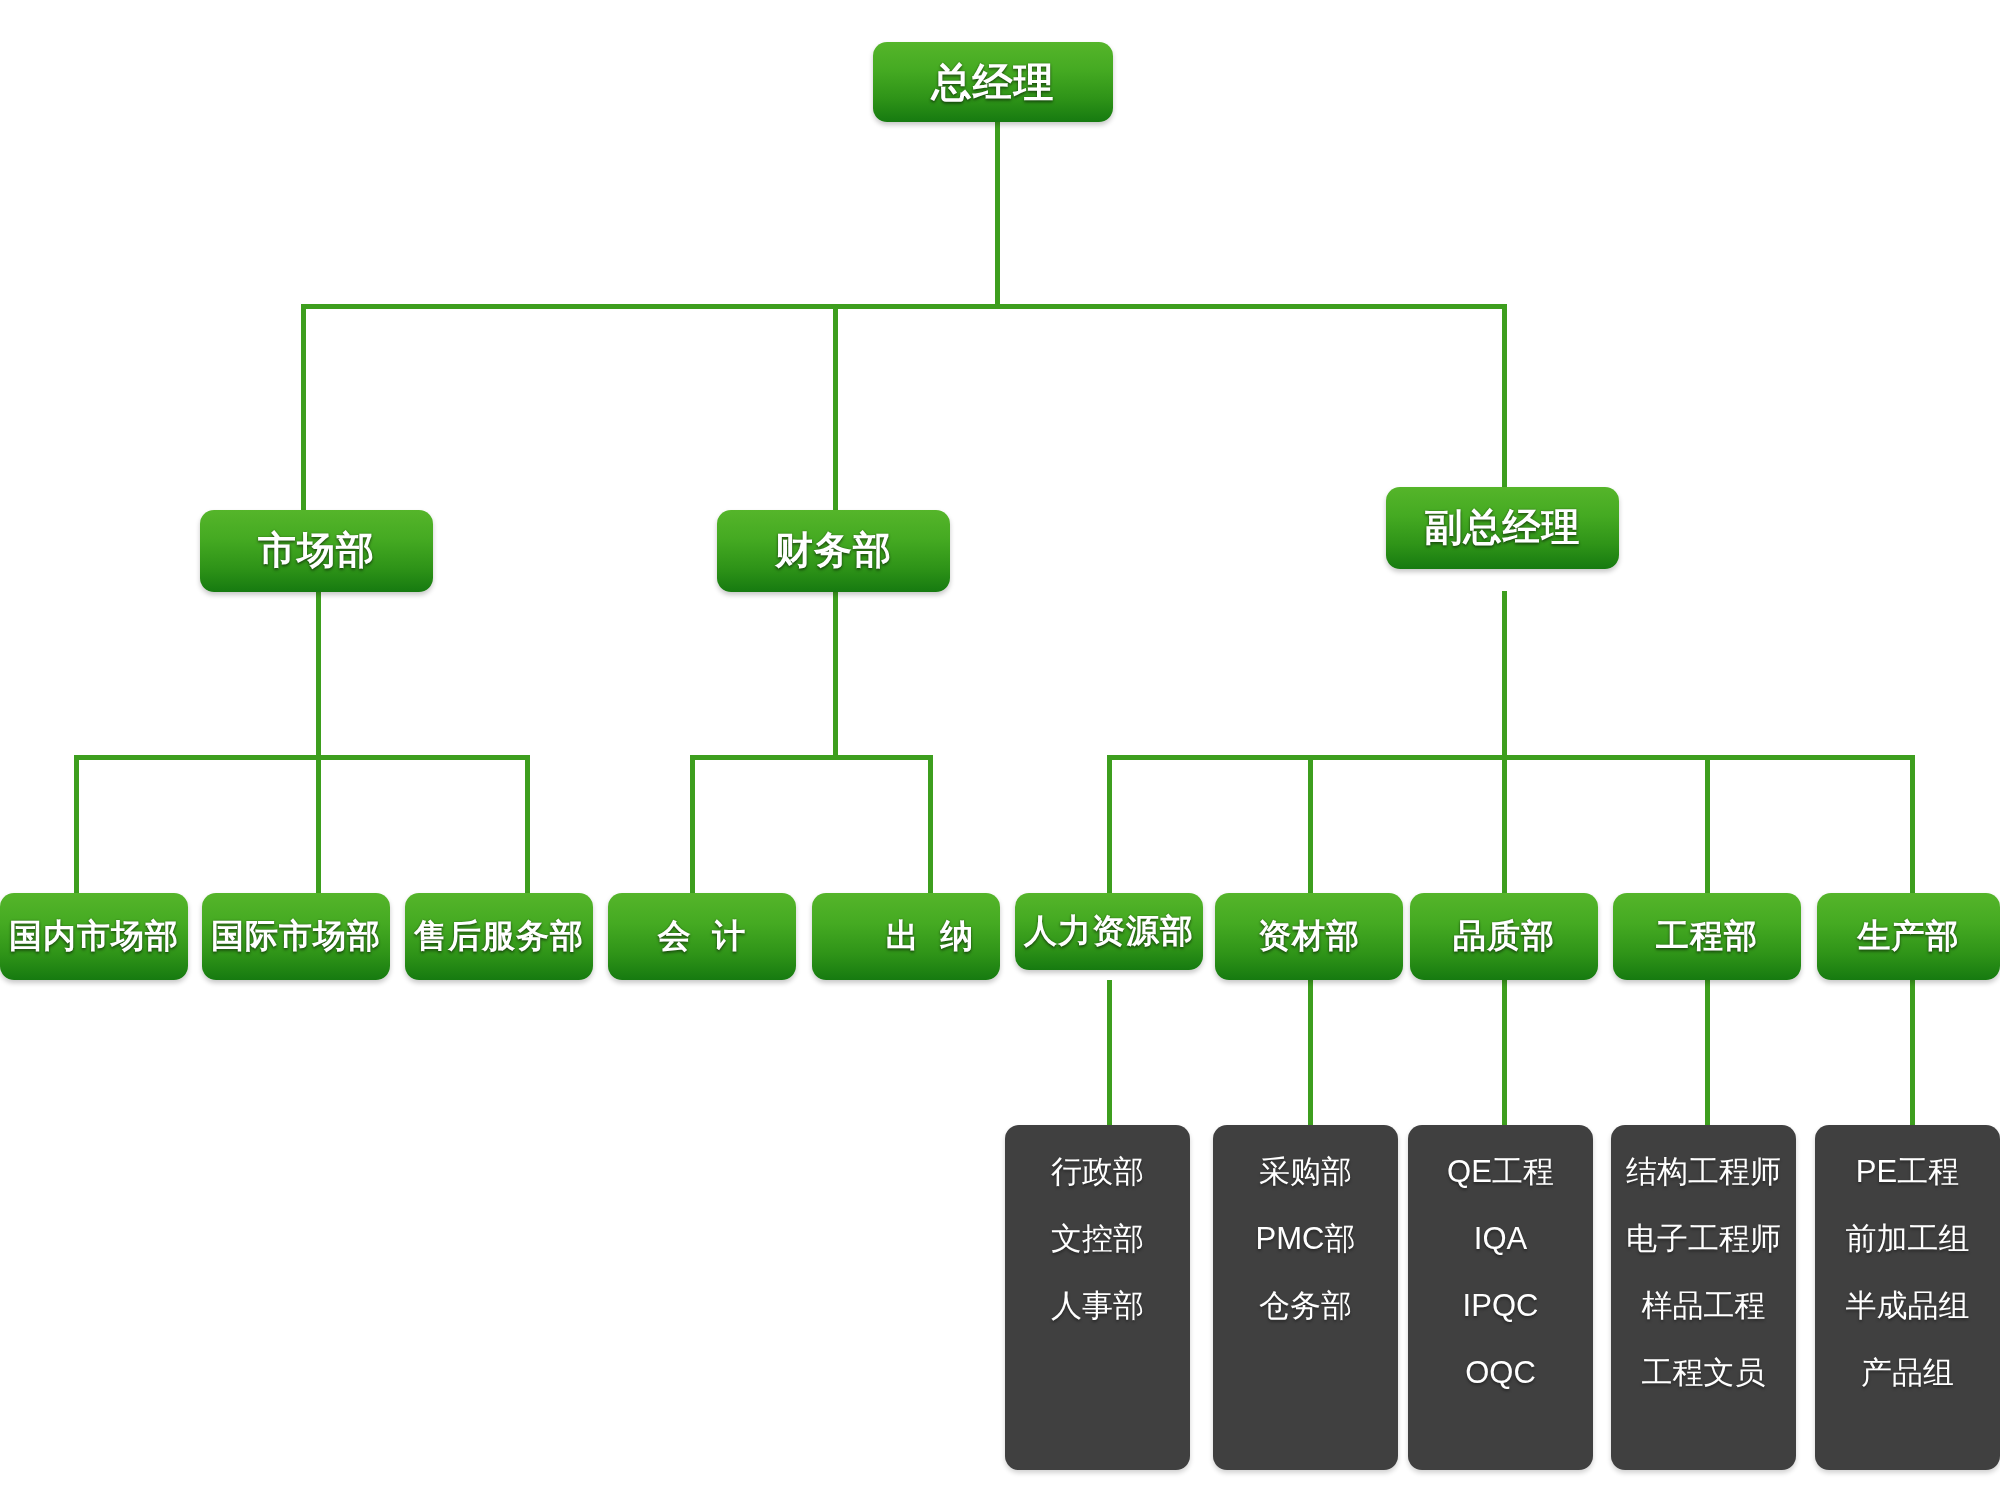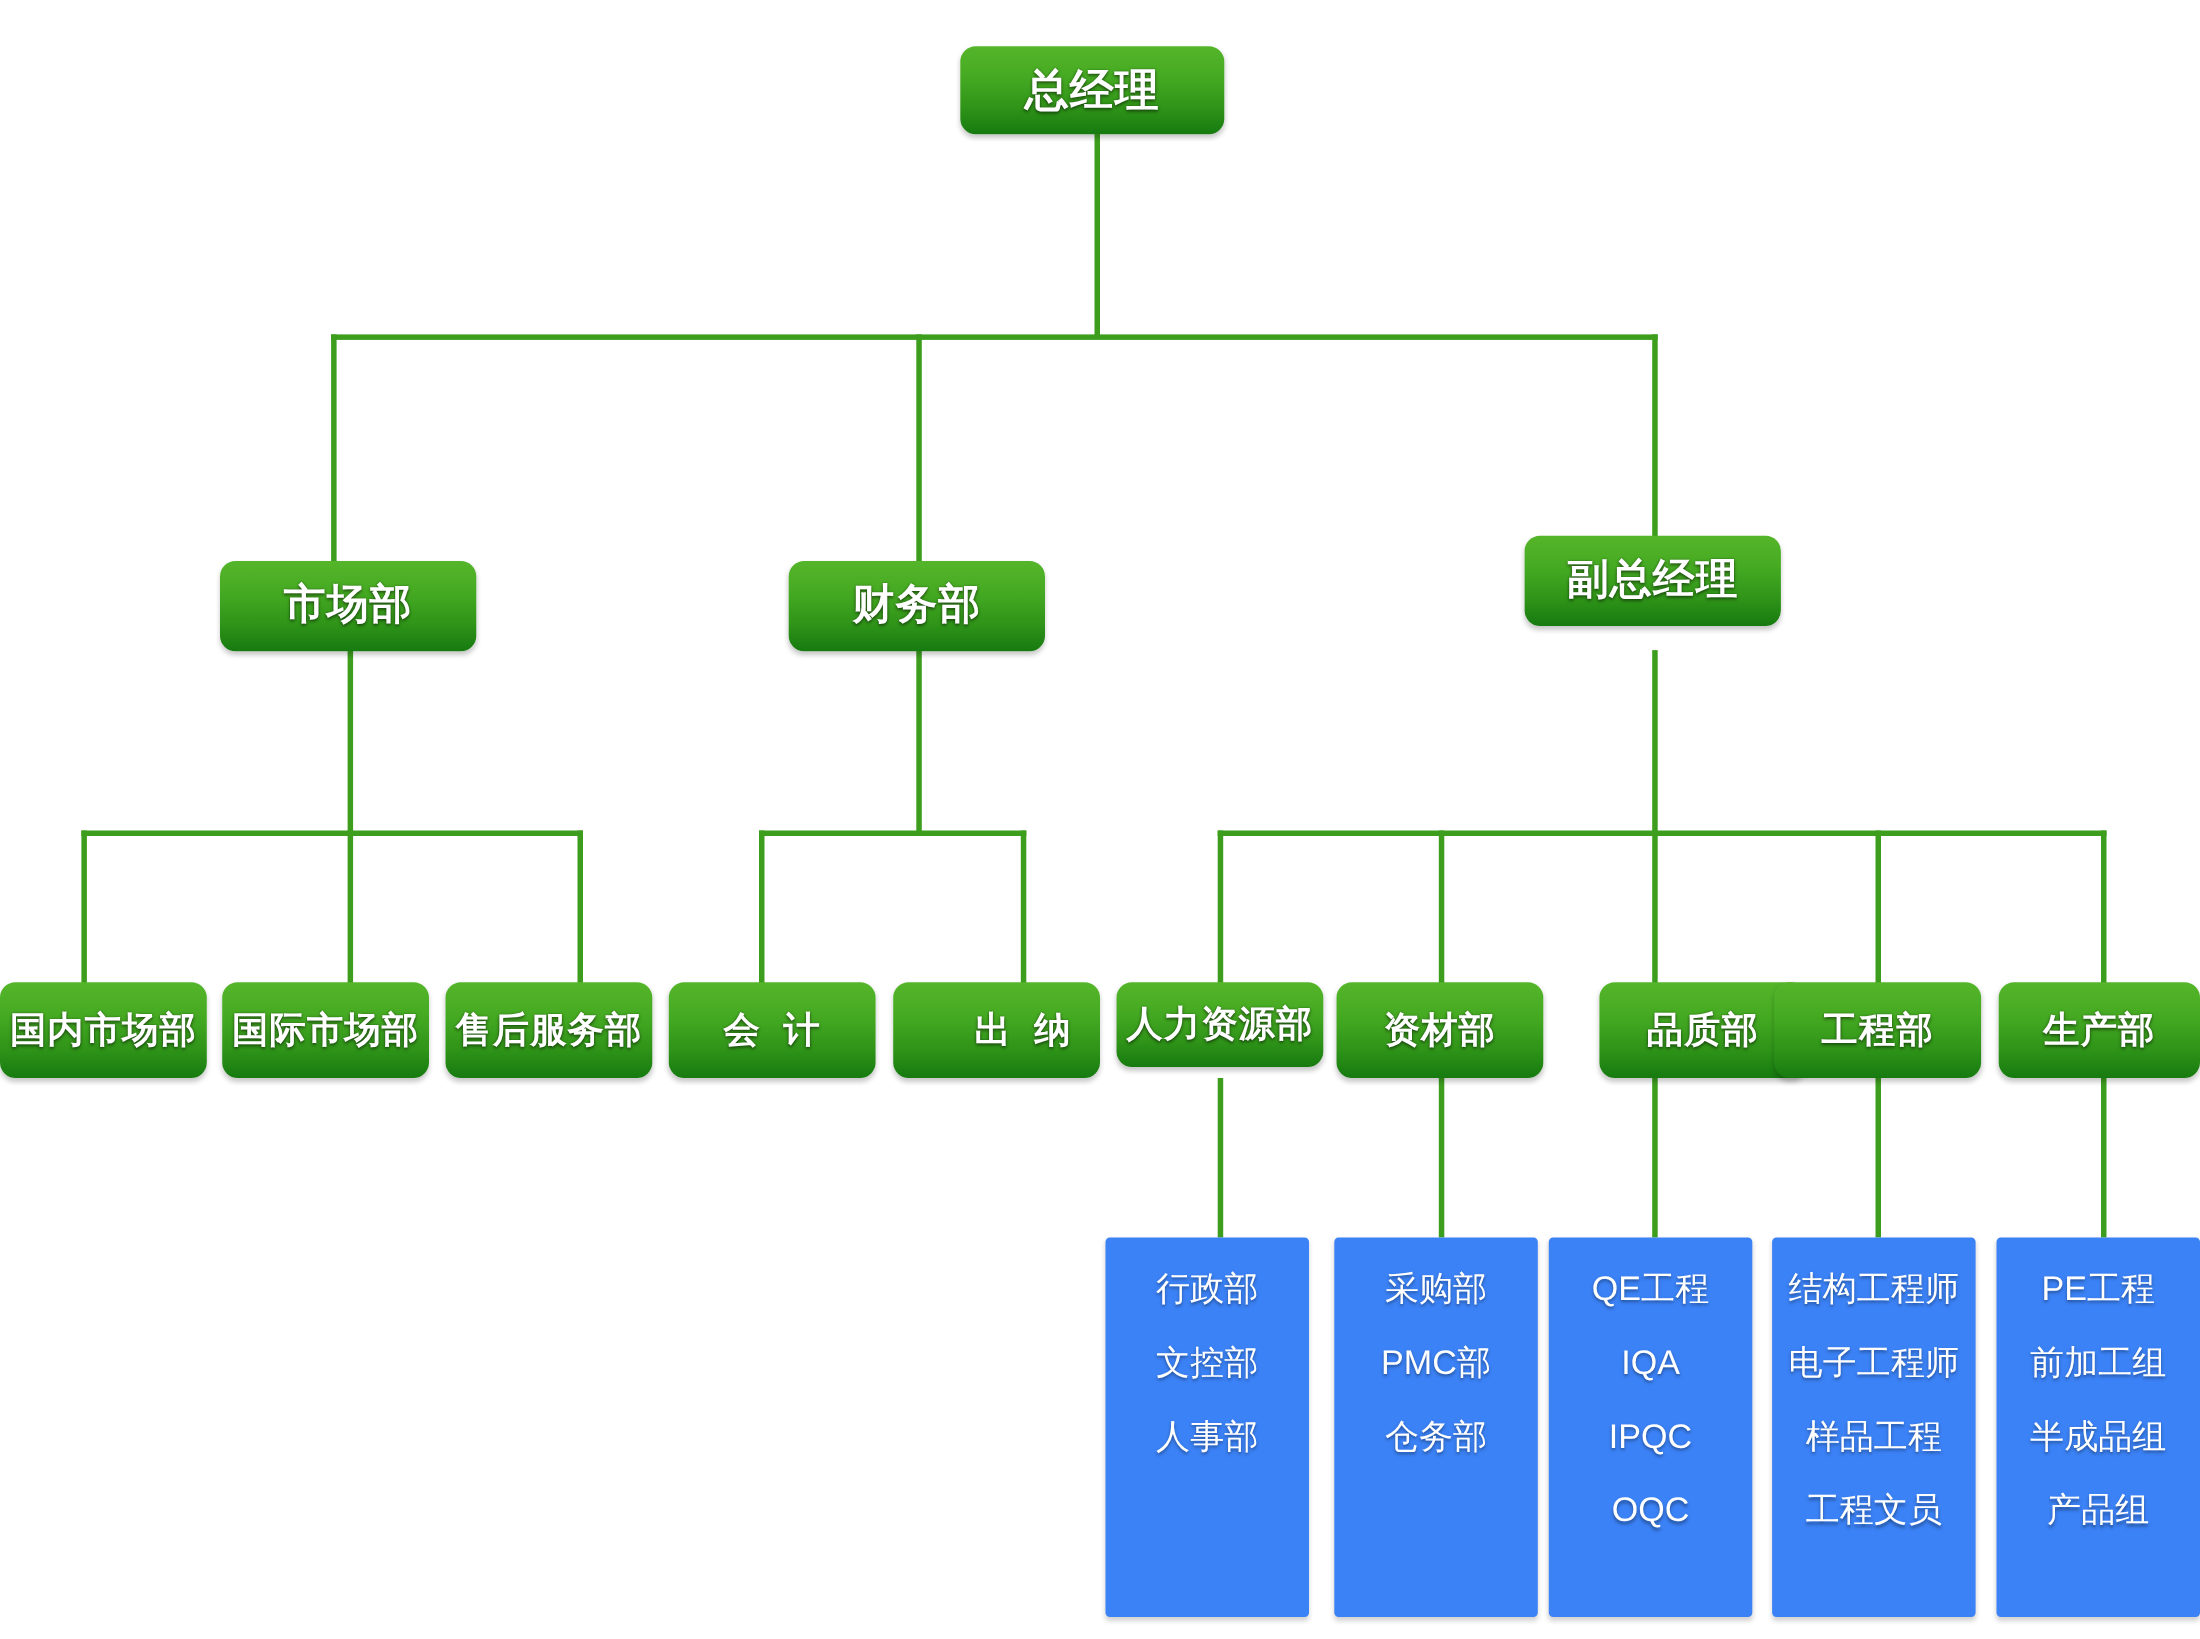--- a/index.html
+++ b/index.html
@@ -46,22 +46,22 @@
   .node .label { display: block; line-height: 1.1; white-space: pre; }
 
   .node.level1 { font-size: 40px; }
   .node.level2 { font-size: 38px; }
   .node.level3 { font-size: 33px; }
 
   
   .detail-box {
     position: absolute;
     box-sizing: border-box;
-    border-radius: 4px;
-    background: #3b82f6;
+    border-radius: 14px;
+    background: #404040;
     color: #ffffff;
     display: flex;
     flex-direction: column;
     align-items: center;
     padding-top: 30px;
     font-size: 31px;
     font-weight: normal;
     text-shadow: 0 2px 3px rgba(0,0,0,0.4);
     box-shadow: 0 3px 5px rgba(0,0,0,0.18);
     z-index: 5;
@@ -139,21 +139,21 @@
   </div>
   <div class="node level3" style="left:812px; top:893px; width:188px; height:87px;padding-left:48px;">
     <span class="label">出  纳</span>
   </div>
   <div class="node level3" style="left:1015px; top:893px; width:188px; height:77px;">
     <span class="label">人力资源部</span>
   </div>
   <div class="node level3" style="left:1215px; top:893px; width:188px; height:87px;">
     <span class="label">资材部</span>
   </div>
-  <div class="node level3" style="left:1410px; top:893px; width:188px; height:87px;margin-left:44px;">
+  <div class="node level3" style="left:1410px; top:893px; width:188px; height:87px;">
     <span class="label">品质部</span>
   </div>
   <div class="node level3" style="left:1613px; top:893px; width:188px; height:87px;">
     <span class="label">工程部</span>
   </div>
   <div class="node level3" style="left:1817px; top:893px; width:183px; height:87px;">
     <span class="label">生产部</span>
   </div>
 
   <div class="detail-box" style="left:1005px; top:1125px; width:185px; height:345px;">

